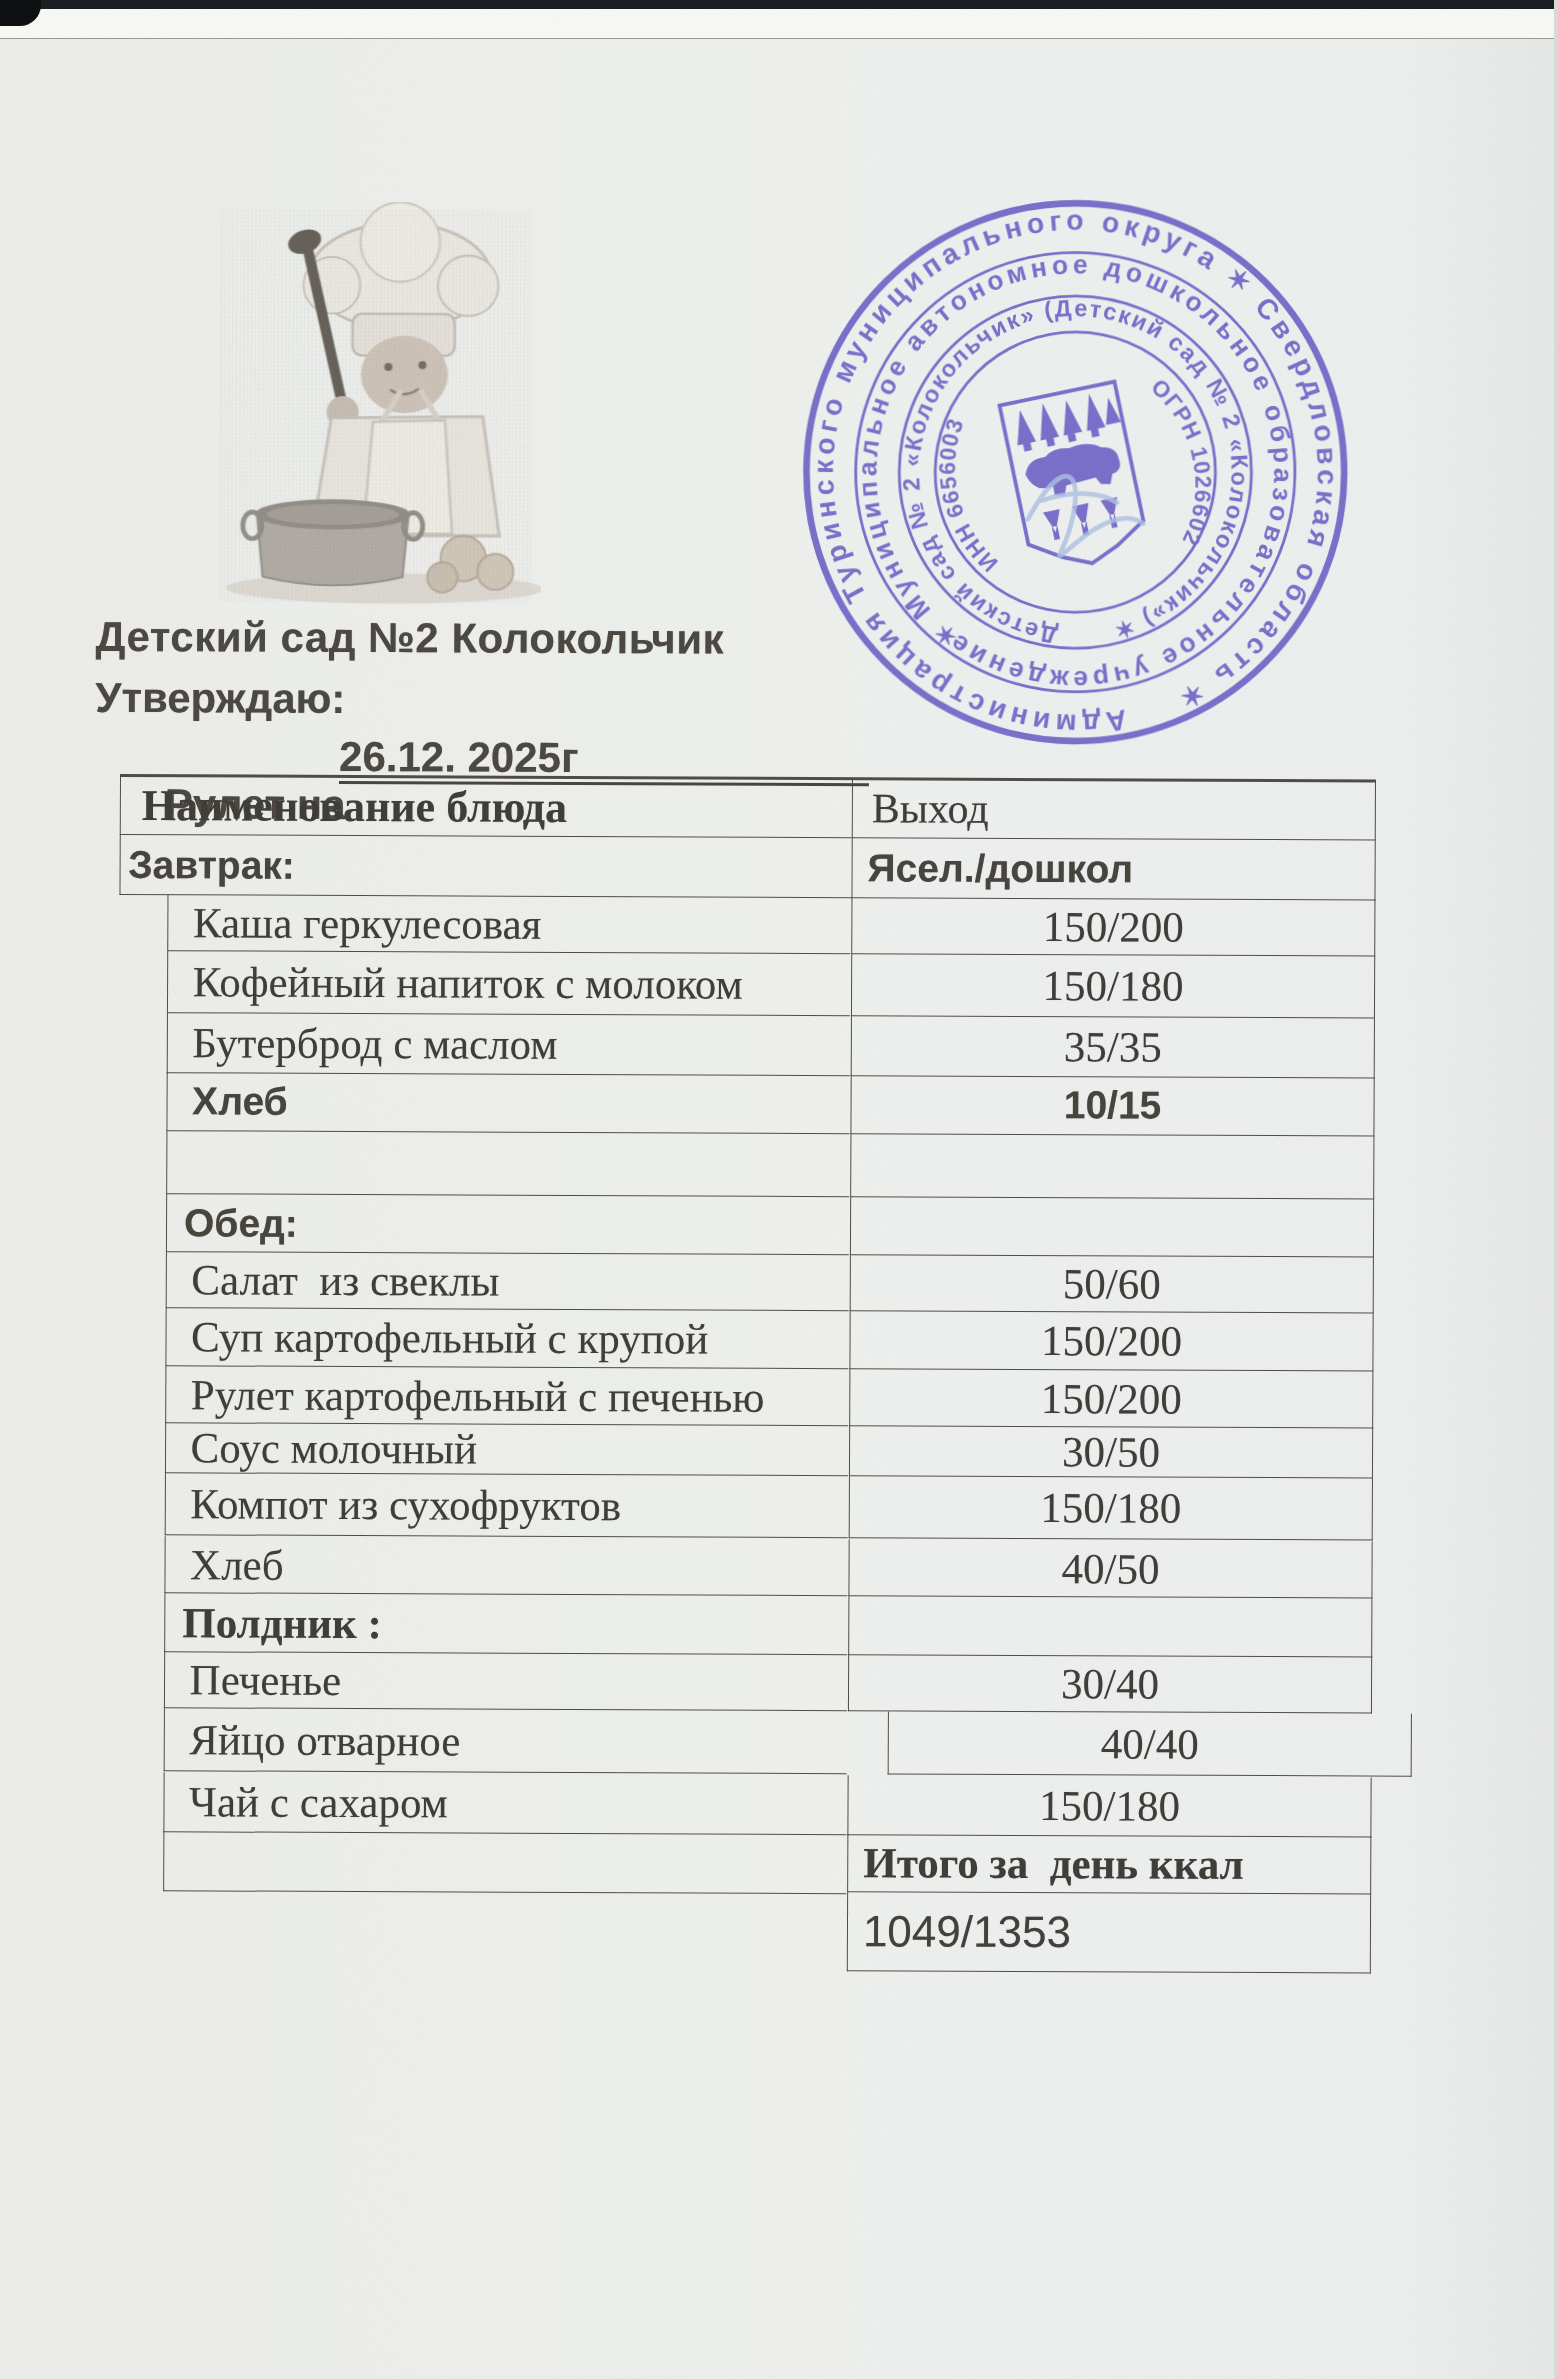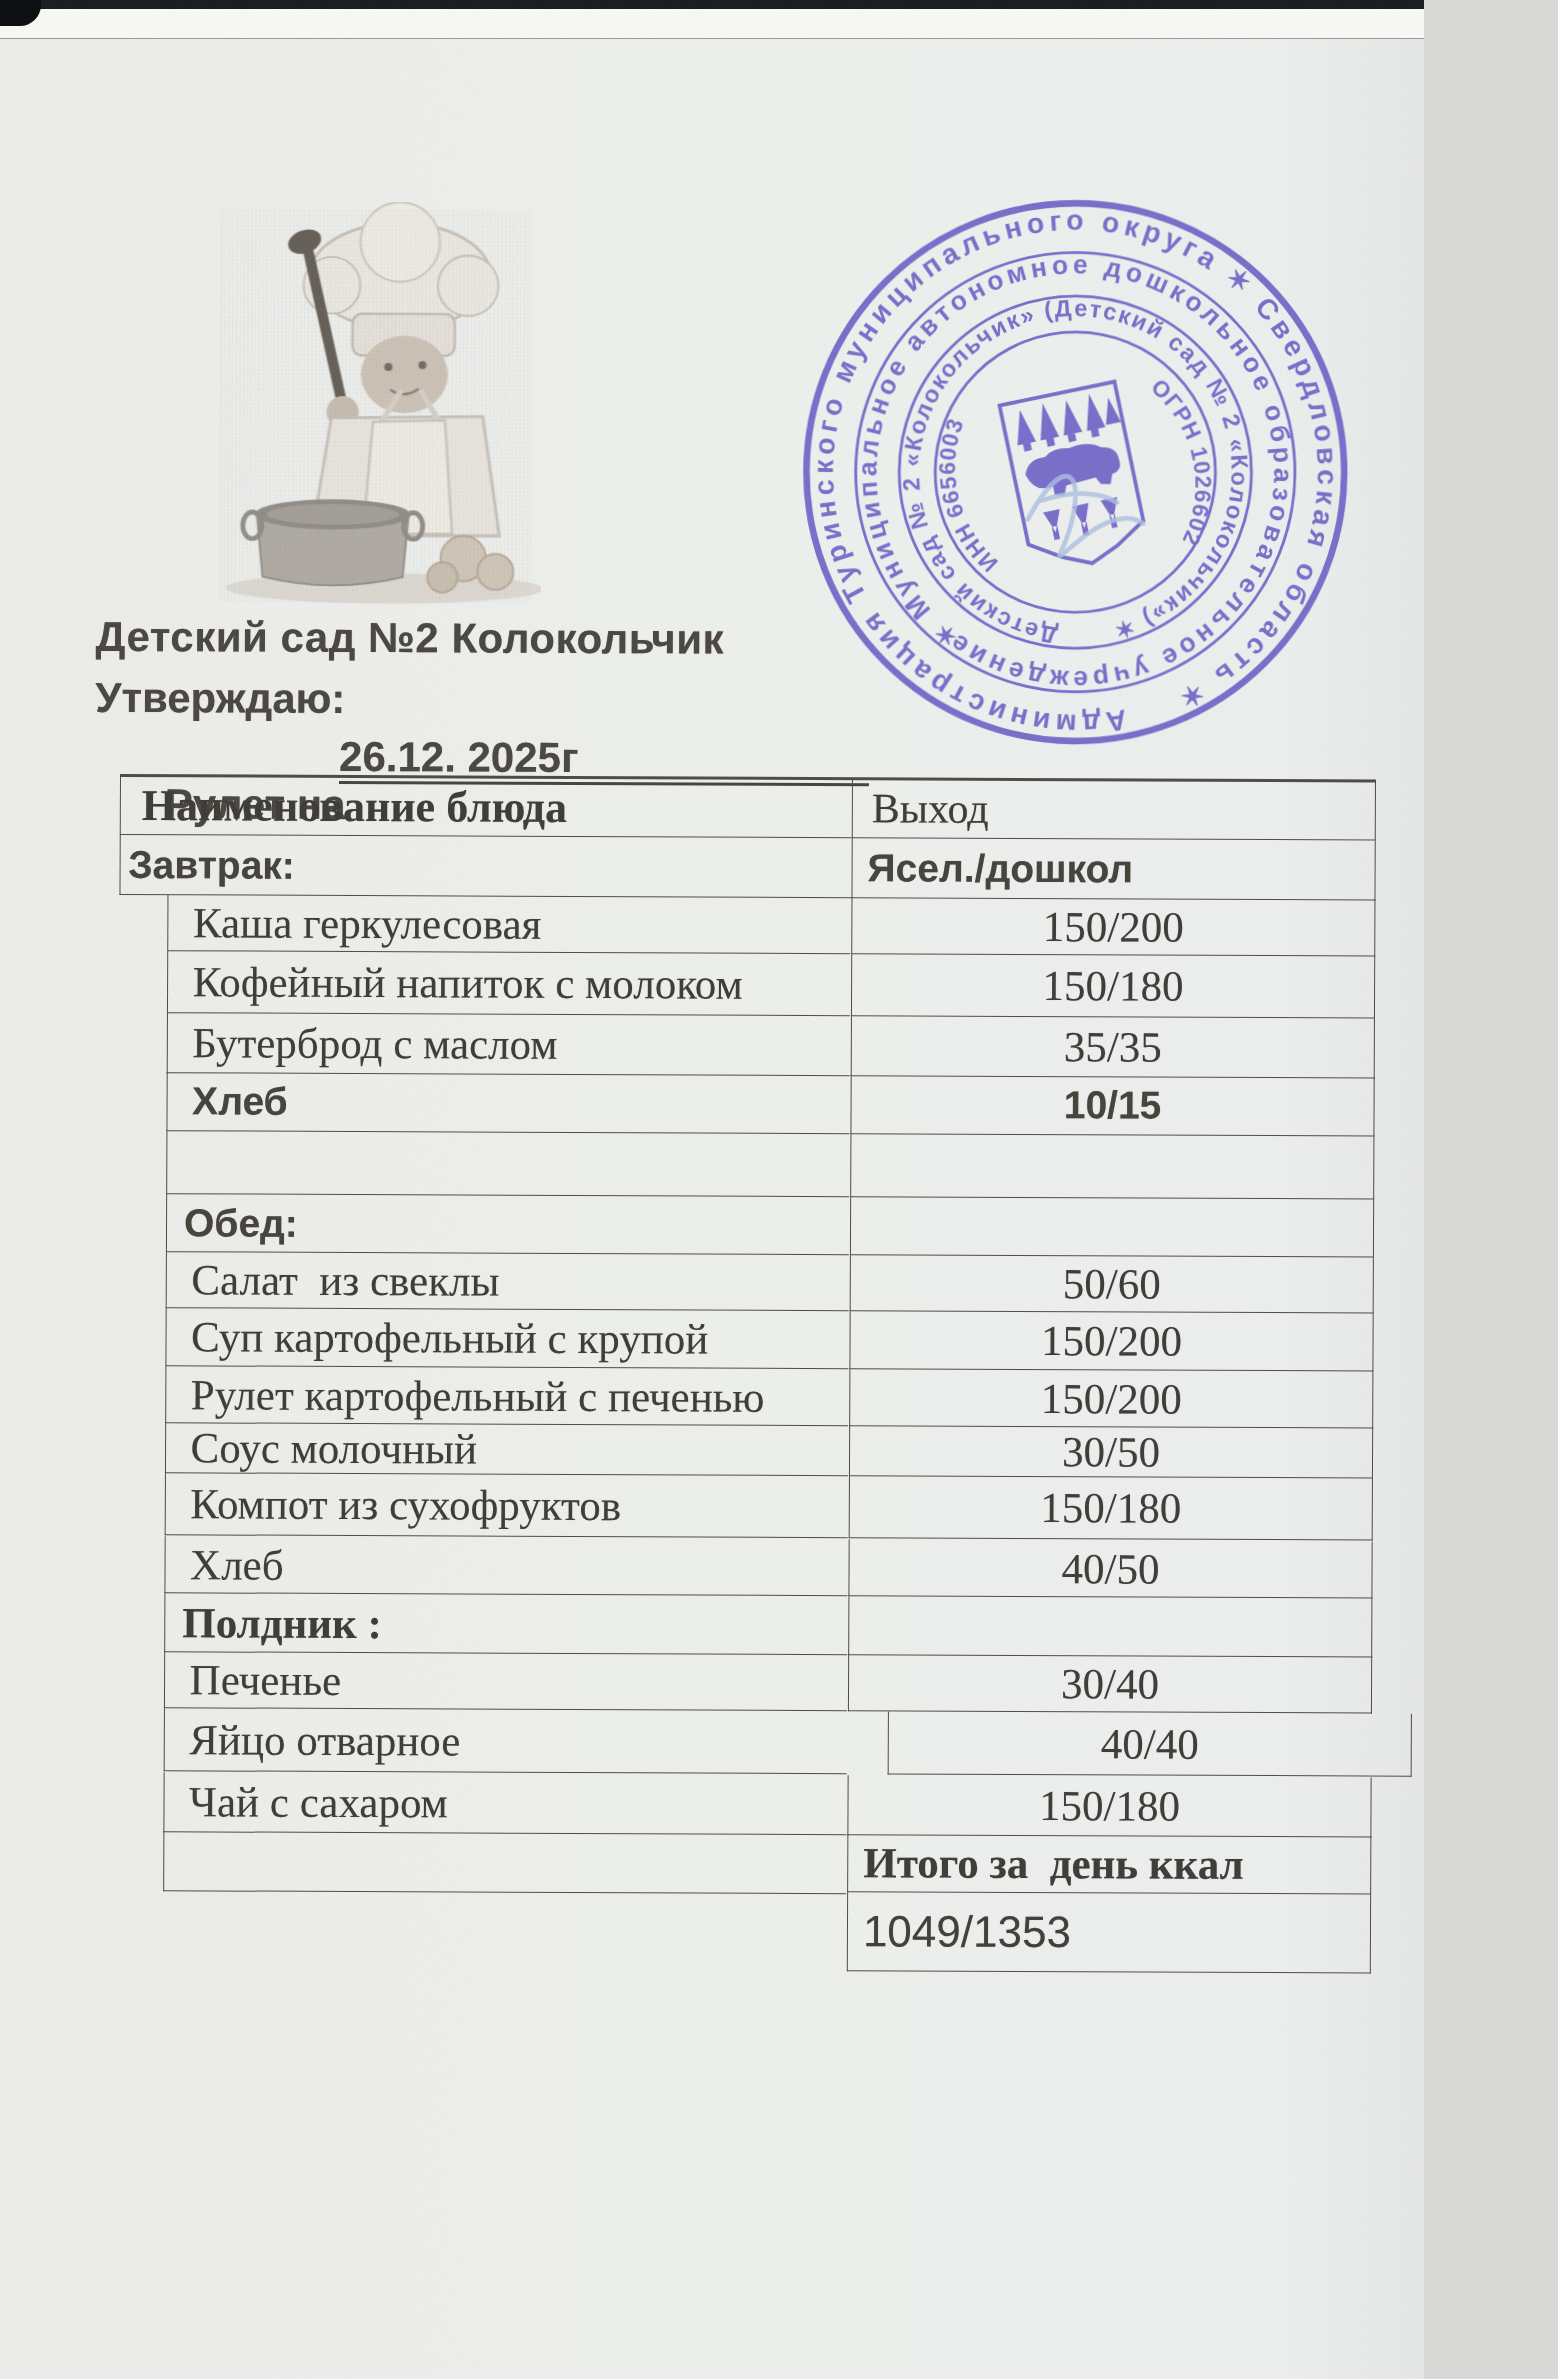--- a/index.html
+++ b/index.html
@@ -1,16 +1,16 @@
 <!DOCTYPE html>
 <html style="font-size:15px"><head>
 <meta charset="utf-8">
 <style>
   html,body{margin:0;padding:0;background:#d8d8d6;}
-  .page{position:relative;width:1424px;height:2379px;overflow:hidden;
+  .page{position:relative;width:1554px;height:2379px;overflow:hidden;
         background:linear-gradient(90deg,#ecedeb 0%,#eef0ee 55%,#edefee 90%,#e6e8e7 100%);
         font-family:"Liberation Sans",sans-serif;}
   
   .scan-strip{position:absolute;left:0;top:0;width:1559px;height:8.5px;background:#171b20;}
   .scan-corner{position:absolute;left:-7.6px;top:-7.6px;width:49px;height:34px;background:#0b0c0e;border-radius:0 0 21px 0;}
   .paper-top-band{position:absolute;left:0;top:8.5px;width:1559px;height:29px;background:#f8f8f4;
         border-bottom:1.9px solid #9b9892;}
   .doc{position:absolute;left:0;top:0;width:1559px;height:2379px;transform:rotate(0.25deg);transform-origin:114px 776px;}
 
   

